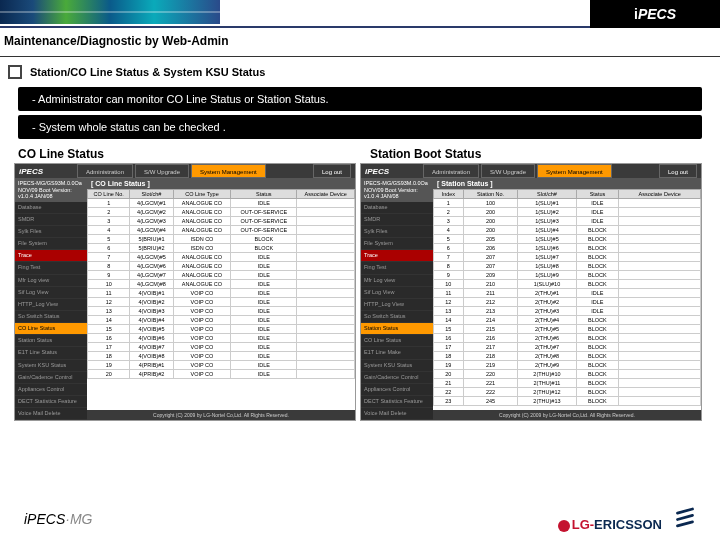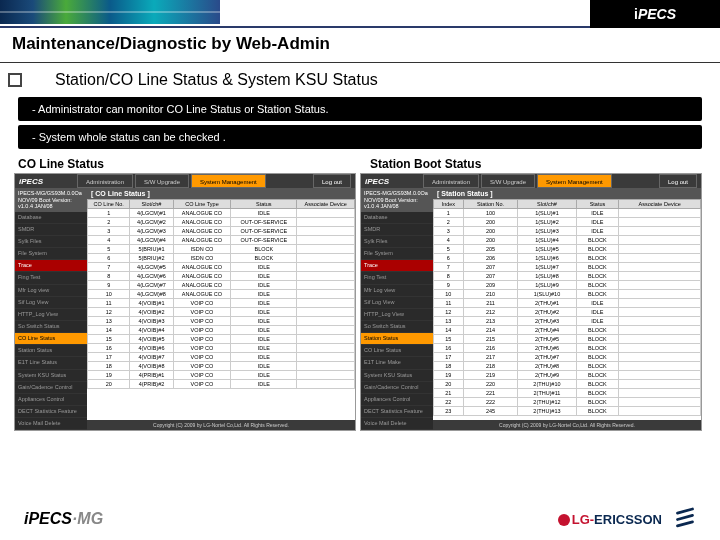--- a/index.html
+++ b/index.html
@@ -2,24 +2,24 @@
 <html><head>
 <meta charset="utf-8">
 <style>
 *{margin:0;padding:0;box-sizing:border-box;}
 body{width:720px;height:540px;font-family:Arial,sans-serif;position:relative;overflow:hidden;background:#fff;}
 .top-band{height:28px;background:#fff;border-bottom:2px solid #2a3a6a;position:relative;}
 .color-strip{position:absolute;left:0;top:0;width:220px;height:24px;background:linear-gradient(90deg,#0a2850 0%,#1a4a7a 15%,#4aaa3a 30%,#0a5a8a 50%,#0aaaba 70%,#2a4a8a 100%);}
 .color-strip::after{content:"";position:absolute;top:11px;left:0;right:0;height:2px;background:rgba(255,255,255,0.3);}
 .logo-box{position:absolute;right:0;top:0;width:130px;height:28px;background:#000;color:#fff;text-align:center;line-height:28px;font-style:italic;font-weight:bold;font-size:14px;}
 .logo-box .e{font-style:normal;}
-.title{font-size:17px;font-weight:bold;padding:6px 8px 8px 12px;border-bottom:1px solid #333;}
+.title{font-size:12px;font-weight:bold;padding:6px 8px 8px 4px;border-bottom:1px solid #333;}
 .subtitle-row{display:flex;align-items:center;padding:8px 8px 4px 8px;gap:8px;}
 .bullet{width:14px;height:14px;border:2px solid #444;background:#fff;}
-.subtitle{font-size:16px;font-weight:normal;margin-left:25px;}
+.subtitle{font-size:11px;font-weight:bold;}
 .info-box{margin:4px 18px;padding:6px 14px;background:#000;color:#fff;font-size:11px;border-radius:2px;}
 .section-labels{display:flex;padding:4px 18px 2px 18px;}
 .section-labels div{font-size:12px;font-weight:bold;}
 .section-labels div:first-child{width:352px;}
 .screenshots{display:flex;gap:4px;padding:0 14px;}
 .shot{width:342px;height:258px;border:1px solid #999;background:#f0f0f0;font-size:6px;display:flex;flex-direction:column;}
 .shot-tabs{height:18px;background:#3a3a3a;display:flex;align-items:center;}
 .shot-logo{width:60px;color:#fff;font-style:italic;font-weight:bold;font-size:8px;padding-left:4px;}
 .tab{padding:0 8px;height:14px;line-height:14px;color:#ccc;border:1px solid #666;margin-left:2px;font-size:6px;}
 .tab.active{background:#f90;color:#000;}
@@ -30,23 +30,23 @@
 .nav-item{padding:2px 3px;border-bottom:1px solid #333;font-size:5.5px;line-height:1.3;}
 .nav-item.hi{background:#a00;color:#fff;}
 .nav-item.sel{background:#f90;color:#000;}
 .shot-main{flex:1;background:#fff;display:flex;flex-direction:column;}
 .main-hdr{background:#555;color:#fff;padding:2px 4px;font-size:7px;font-weight:bold;}
 .tbl{width:100%;border-collapse:collapse;font-size:5.5px;}
 .tbl th{background:#ddd;border:1px solid #aaa;padding:1px;font-weight:normal;}
 .tbl td{border:1px solid #ccc;padding:1px 2px;text-align:center;}
 .copyright{background:#3a3a3a;color:#ccc;text-align:center;font-size:5px;padding:2px;}
 .footer{position:absolute;bottom:8px;left:0;right:0;display:flex;align-items:center;justify-content:space-between;padding:0 24px;}
-.f-logo{font-style:italic;font-weight:bold;font-size:16px;}
+.f-logo{font-style:italic;font-weight:normal;font-size:14px;}
 .f-logo .mg{color:#888;}
-.f-right{display:flex;align-items:center;gap:12px;}
+.f-right{display:flex;align-items:flex-end;gap:12px;}
 .lg{font-weight:bold;font-size:13px;}
 .lg .l{color:#c4122f;}
 .lg .e2{color:#0a2850;}
 .eric-icon svg{width:22px;height:22px;}
 </style>
 </head>
 <body>
 
 <div class="top-band">
   <div class="color-strip"></div>

